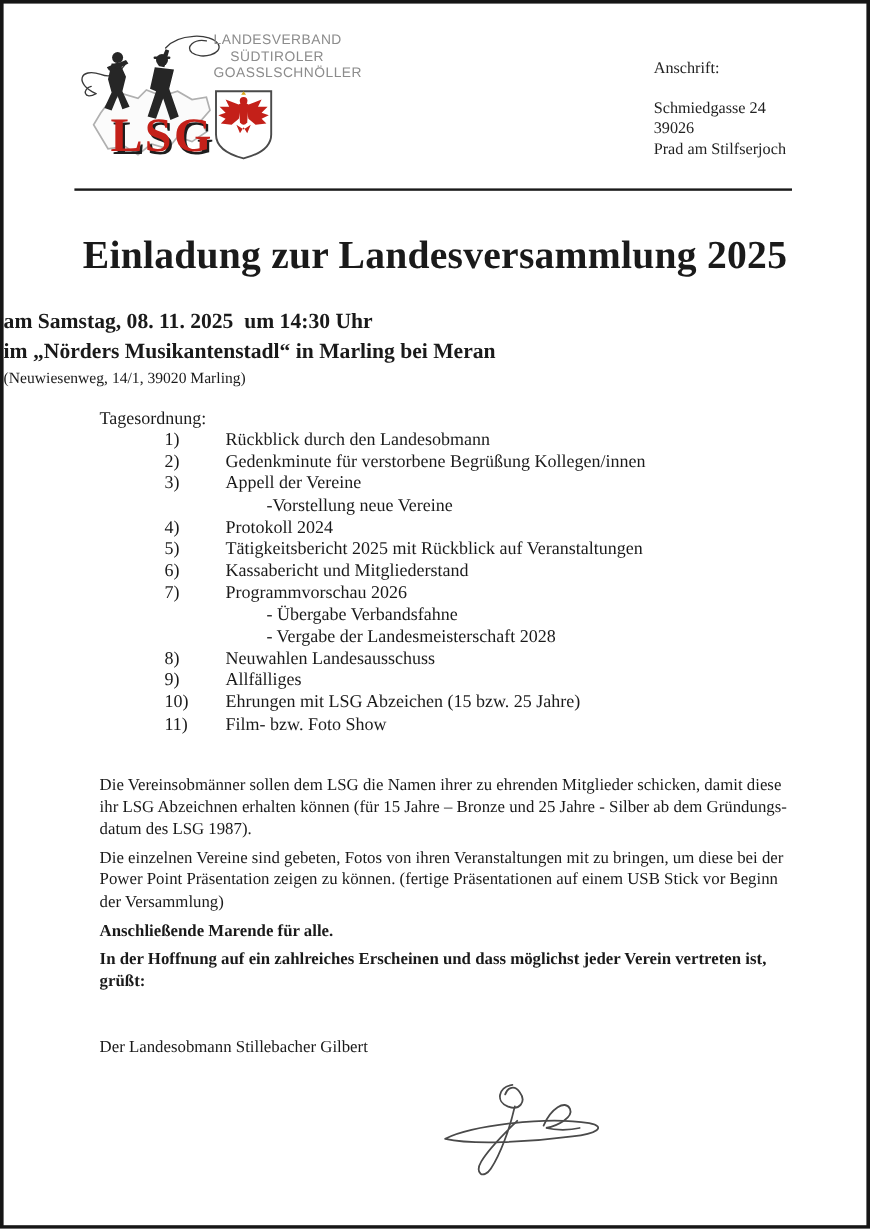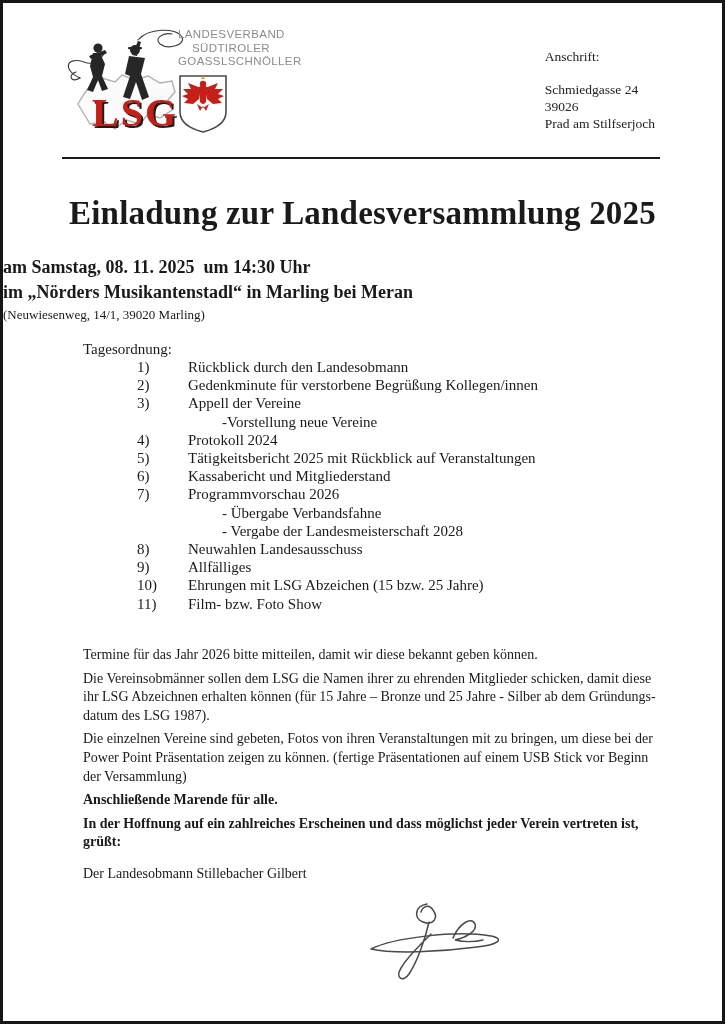--- a/index.html
+++ b/index.html
@@ -170,23 +170,20 @@
       <span class="atext">Ehrungen mit LSG Abzeichen (15 bzw. 25 Jahre)</span>
     </div>
     <div class="arow">
       <span class="anum">11)</span>
       <span class="atext">Film- bzw. Foto Show</span>
     </div>
   </div>
 
   <div class="paras">
     <div class="para">
-      <div class="line">Termine für das Jahr 2026 bitte mitteilen, damit wir diese bekannt geben können.</div>
-    </div>
-    <div class="para">
       <div class="line">Die Vereinsobmänner sollen dem LSG die Namen ihrer zu ehrenden Mitglieder schicken, damit diese</div>
       <div class="line">ihr LSG Abzeichnen erhalten können (für 15 Jahre – Bronze und 25 Jahre - Silber ab dem Gründungs-</div>
       <div class="line">datum des LSG 1987).</div>
     </div>
     <div class="para">
       <div class="line">Die einzelnen Vereine sind gebeten, Fotos von ihren Veranstaltungen mit zu bringen, um diese bei der</div>
       <div class="line">Power Point Präsentation zeigen zu können. (fertige Präsentationen auf einem USB Stick vor Beginn</div>
       <div class="line">der Versammlung)</div>
     </div>
     <div class="para bold">

